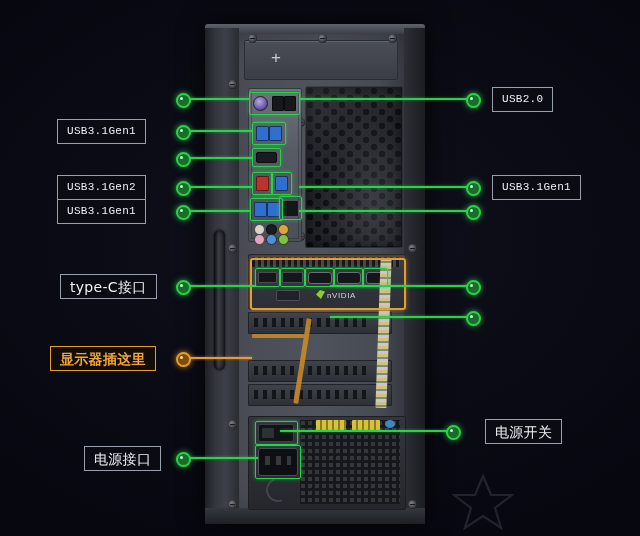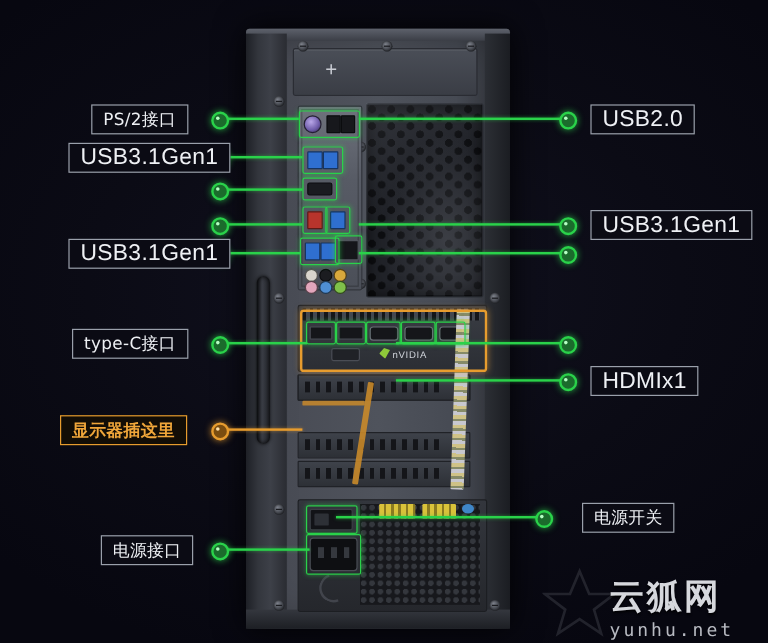--- a/index.html
+++ b/index.html
@@ -115,21 +115,21 @@
   .lline{position:absolute;height:1.6px;background:#2ad24a;box-shadow:0 0 3px rgba(42,210,74,.6);}
   .lline.o{background:#e79c2e;box-shadow:0 0 3px rgba(231,156,46,.6);}
   .dot{position:absolute;width:11px;height:11px;border-radius:50%;background:#1b6b2c;
     border:2px solid #2ad24a;box-shadow:0 0 6px rgba(42,210,74,.8);}
   .dot i{position:absolute;left:2px;top:2px;width:3px;height:3px;border-radius:50%;background:#b6ffc4;}
   .dot.o{background:#7a4d10;border-color:#e79c2e;box-shadow:0 0 6px rgba(231,156,46,.8);}
   .dot.o i{background:#ffe0aa;}
 
   .lbl{position:absolute;display:flex;align-items:center;justify-content:center;
     height:23px;padding:0 9px;border:1px solid #9aa0ab;background:#0b0b14;color:#eef0f4;
-    font-size:19px;line-height:1;white-space:nowrap;letter-spacing:.3px;}
+    font-size:11px;line-height:1;white-space:nowrap;letter-spacing:.3px;font-family:Liberation Mono, monospace;}
   .lbl.cn{font-family:"DejaVu Sans","Liberation Sans",sans-serif;font-size:14px;}
   .lbl.orange{border-color:#e79c2e;color:#f0a63a;background:#120d06;font-weight:bold;}
 
   
   .wm-star{position:absolute;left:452px;top:472px;width:62px;height:60px;opacity:.13;}
   .wm-text{position:absolute;left:508px;top:478px;width:126px;text-align:left;}
   .wm-cn{font-family:"DejaVu Sans",sans-serif;font-size:29px;font-weight:bold;color:#e8eaef;
     letter-spacing:2px;text-shadow:0 1px 2px rgba(0,0,0,.9);opacity:.92;}
   .wm-en{font-family:"DejaVu Sans Mono","Liberation Mono",monospace;font-size:15px;color:#d7dae1;
     letter-spacing:2.5px;margin-top:-2px;opacity:.85;}
@@ -297,33 +297,28 @@
   <div class="dot" style="left:466px;top:280px">
       <i></i>
     </div>
   <div class="dot" style="left:466px;top:311px">
       <i></i>
     </div>
   <div class="dot" style="left:446px;top:425px">
       <i></i>
     </div>
 
-  <div class="lbl cn" style="left:76px;top:87px">PS/2接口</div>
   <div class="lbl" style="left:57px;top:119px">USB3.1Gen1</div>
+  <div class="lbl" style="left:57px;top:175px">USB3.1Gen2</div>
   <div class="lbl" style="left:57px;top:199px">USB3.1Gen1</div>
   <div class="lbl cn" style="left:60px;top:274px">type-C接口</div>
   <div class="lbl cn orange" style="left:50px;top:346px">显示器插这里</div>
   <div class="lbl cn" style="left:84px;top:446px">电源接口</div>
 
   <div class="lbl" style="left:492px;top:87px">USB2.0</div>
   <div class="lbl" style="left:492px;top:175px">USB3.1Gen1</div>
-  <div class="lbl" style="left:492px;top:305px">HDMIx1</div>
   <div class="lbl cn" style="left:485px;top:419px">电源开关</div>
 
   <svg class="wm-star" viewBox="0 0 62 60">
     <polygon points="31,4 39,23 60,23 43,36 49,56 31,44 13,56 19,36 2,23 23,23" fill="none" stroke="#cfd4dd" stroke-width="2.2"></polygon>
   </svg>
-  <div class="wm-text">
-    <div class="wm-cn">云狐网</div>
-    <div class="wm-en">yunhu.net</div>
-  </div>
 
 </div>
 
 </body></html>

